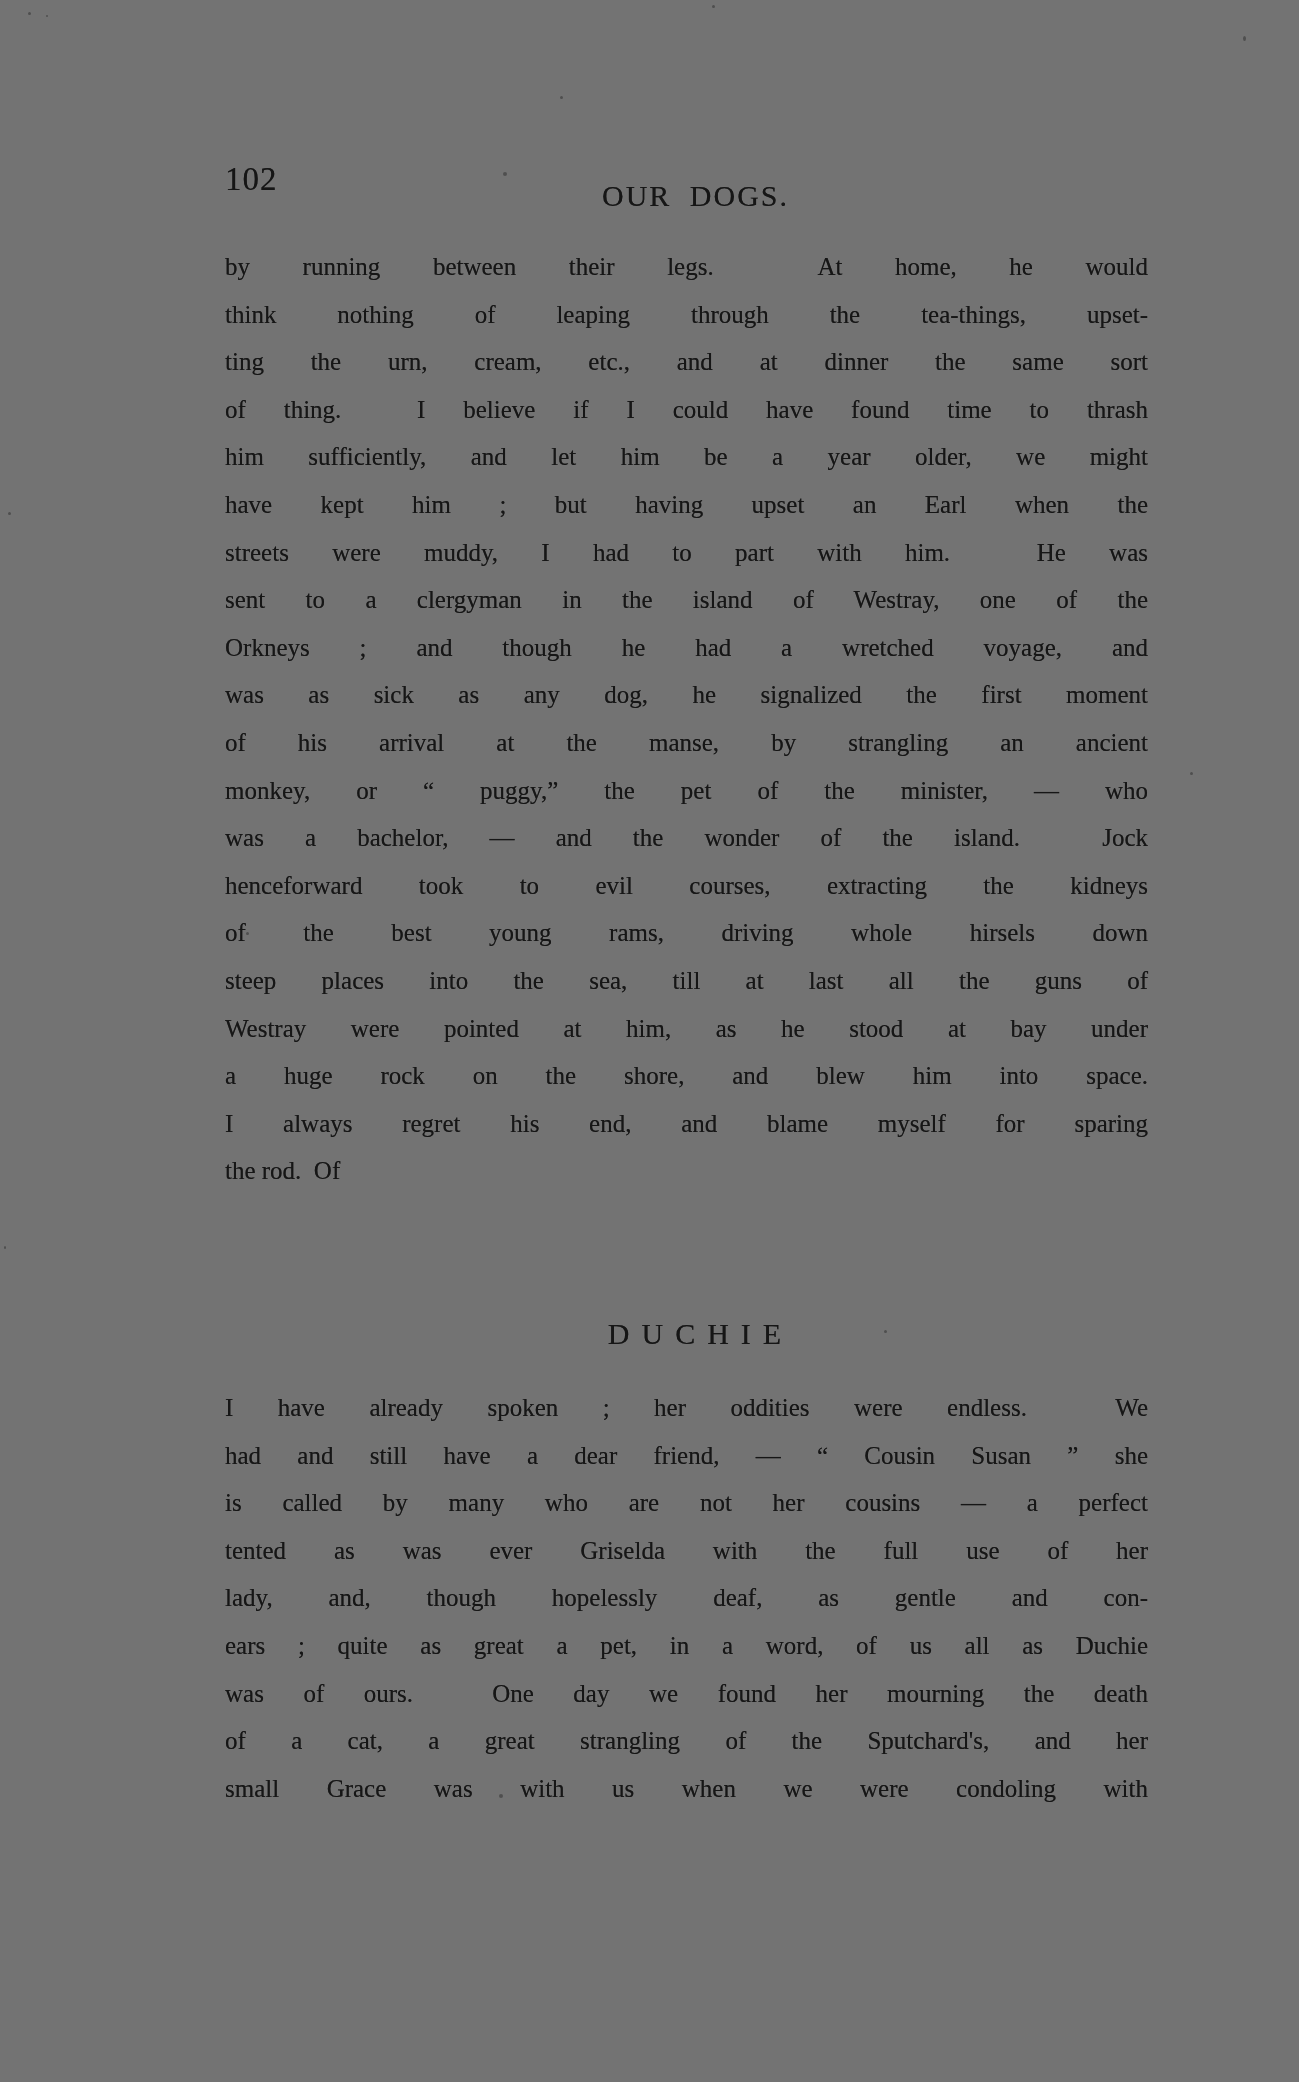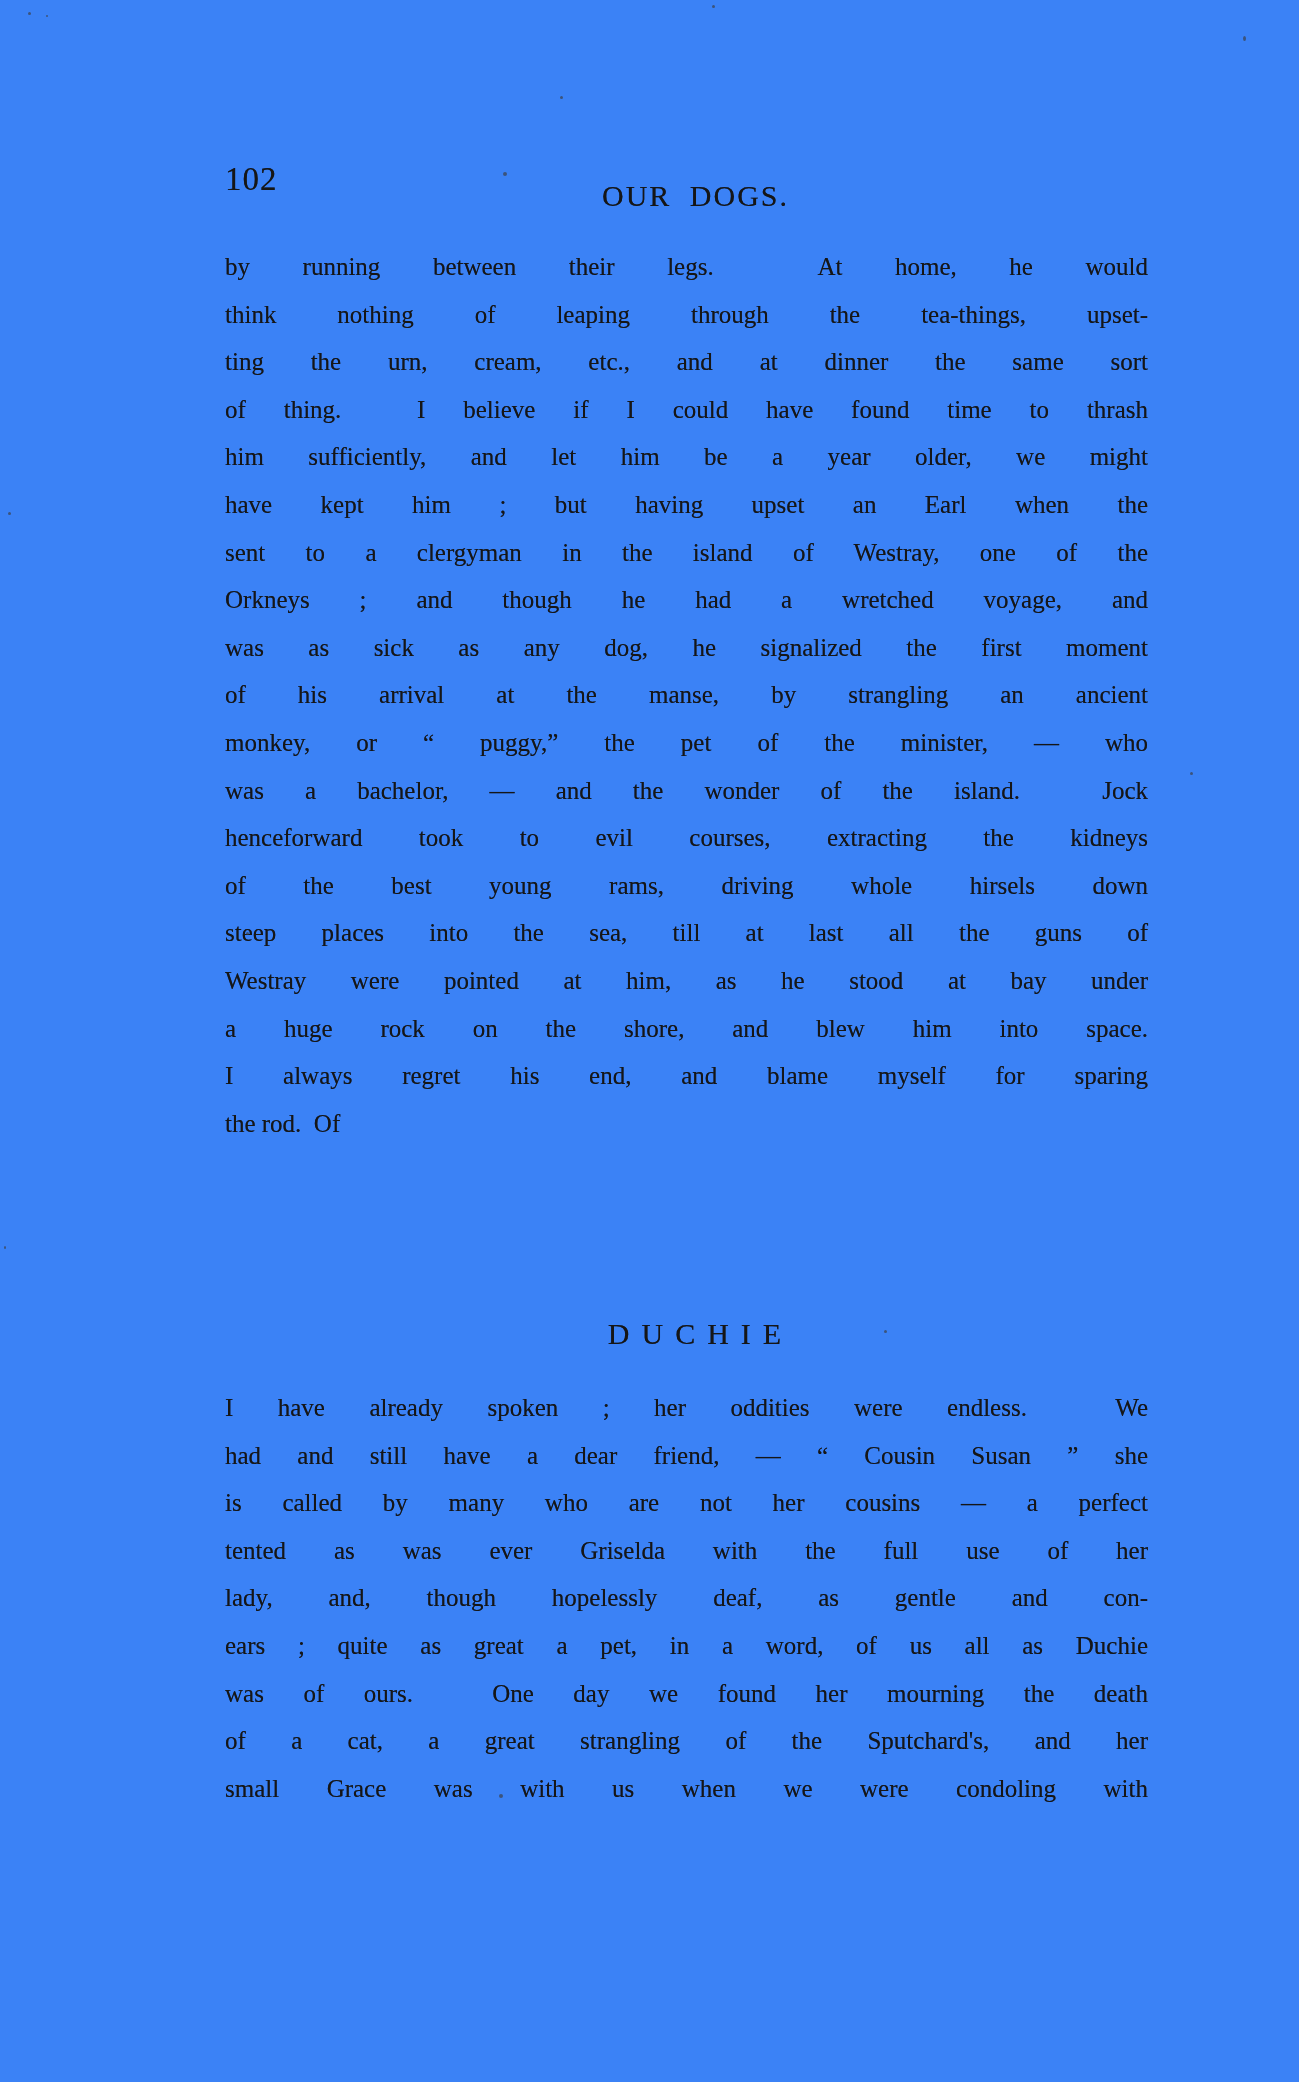--- a/index.html
+++ b/index.html
@@ -4,21 +4,21 @@
 <style>
   html, body {
     margin: 0;
     padding: 0;
     background: #ffffff;
   }
   .page {
     position: relative;
     width: 1299px;
     height: 2082px;
-    background: #3b82f6;
+    background: #737373;
     font-family: "Liberation Serif", "DejaVu Serif", serif;
     color: #161616;
     overflow: hidden;
   }
   
   .running-header {
     position: absolute;
     left: 225px;
     top: 161px;
     width: 923px;
@@ -95,20 +95,21 @@
     <span class="running-title">OUR DOGS.</span>
   </div>
 
   <div class="paragraph para-1">
       <div class="text-line">by running between their legs.&nbsp; At home, he would</div>
       <div class="text-line">think nothing of leaping through the tea-things, upset-</div>
       <div class="text-line">ting the urn, cream, etc., and at dinner the same sort</div>
       <div class="text-line">of thing.&nbsp; I believe if I could have found time to thrash</div>
       <div class="text-line">him sufficiently, and let him be a year older, we might</div>
       <div class="text-line">have kept him&nbsp;; but having upset an Earl when the</div>
+      <div class="text-line">streets were muddy, I had to part with him.&nbsp; He was</div>
       <div class="text-line">sent to a clergyman in the island of Westray, one of the</div>
       <div class="text-line">Orkneys&nbsp;; and though he had a wretched voyage, and</div>
       <div class="text-line">was as sick as any dog, he signalized the first moment</div>
       <div class="text-line">of his arrival at the manse, by strangling an ancient</div>
       <div class="text-line">monkey, or “&nbsp;puggy,” the pet of the minister, — who</div>
       <div class="text-line">was a bachelor, — and the wonder of the island.&nbsp; Jock</div>
       <div class="text-line">henceforward took to evil courses, extracting the kidneys</div>
       <div class="text-line">of the best young rams, driving whole hirsels down</div>
       <div class="text-line">steep places into the sea, till at last all the guns of</div>
       <div class="text-line">Westray were pointed at him, as he stood at bay under</div>

